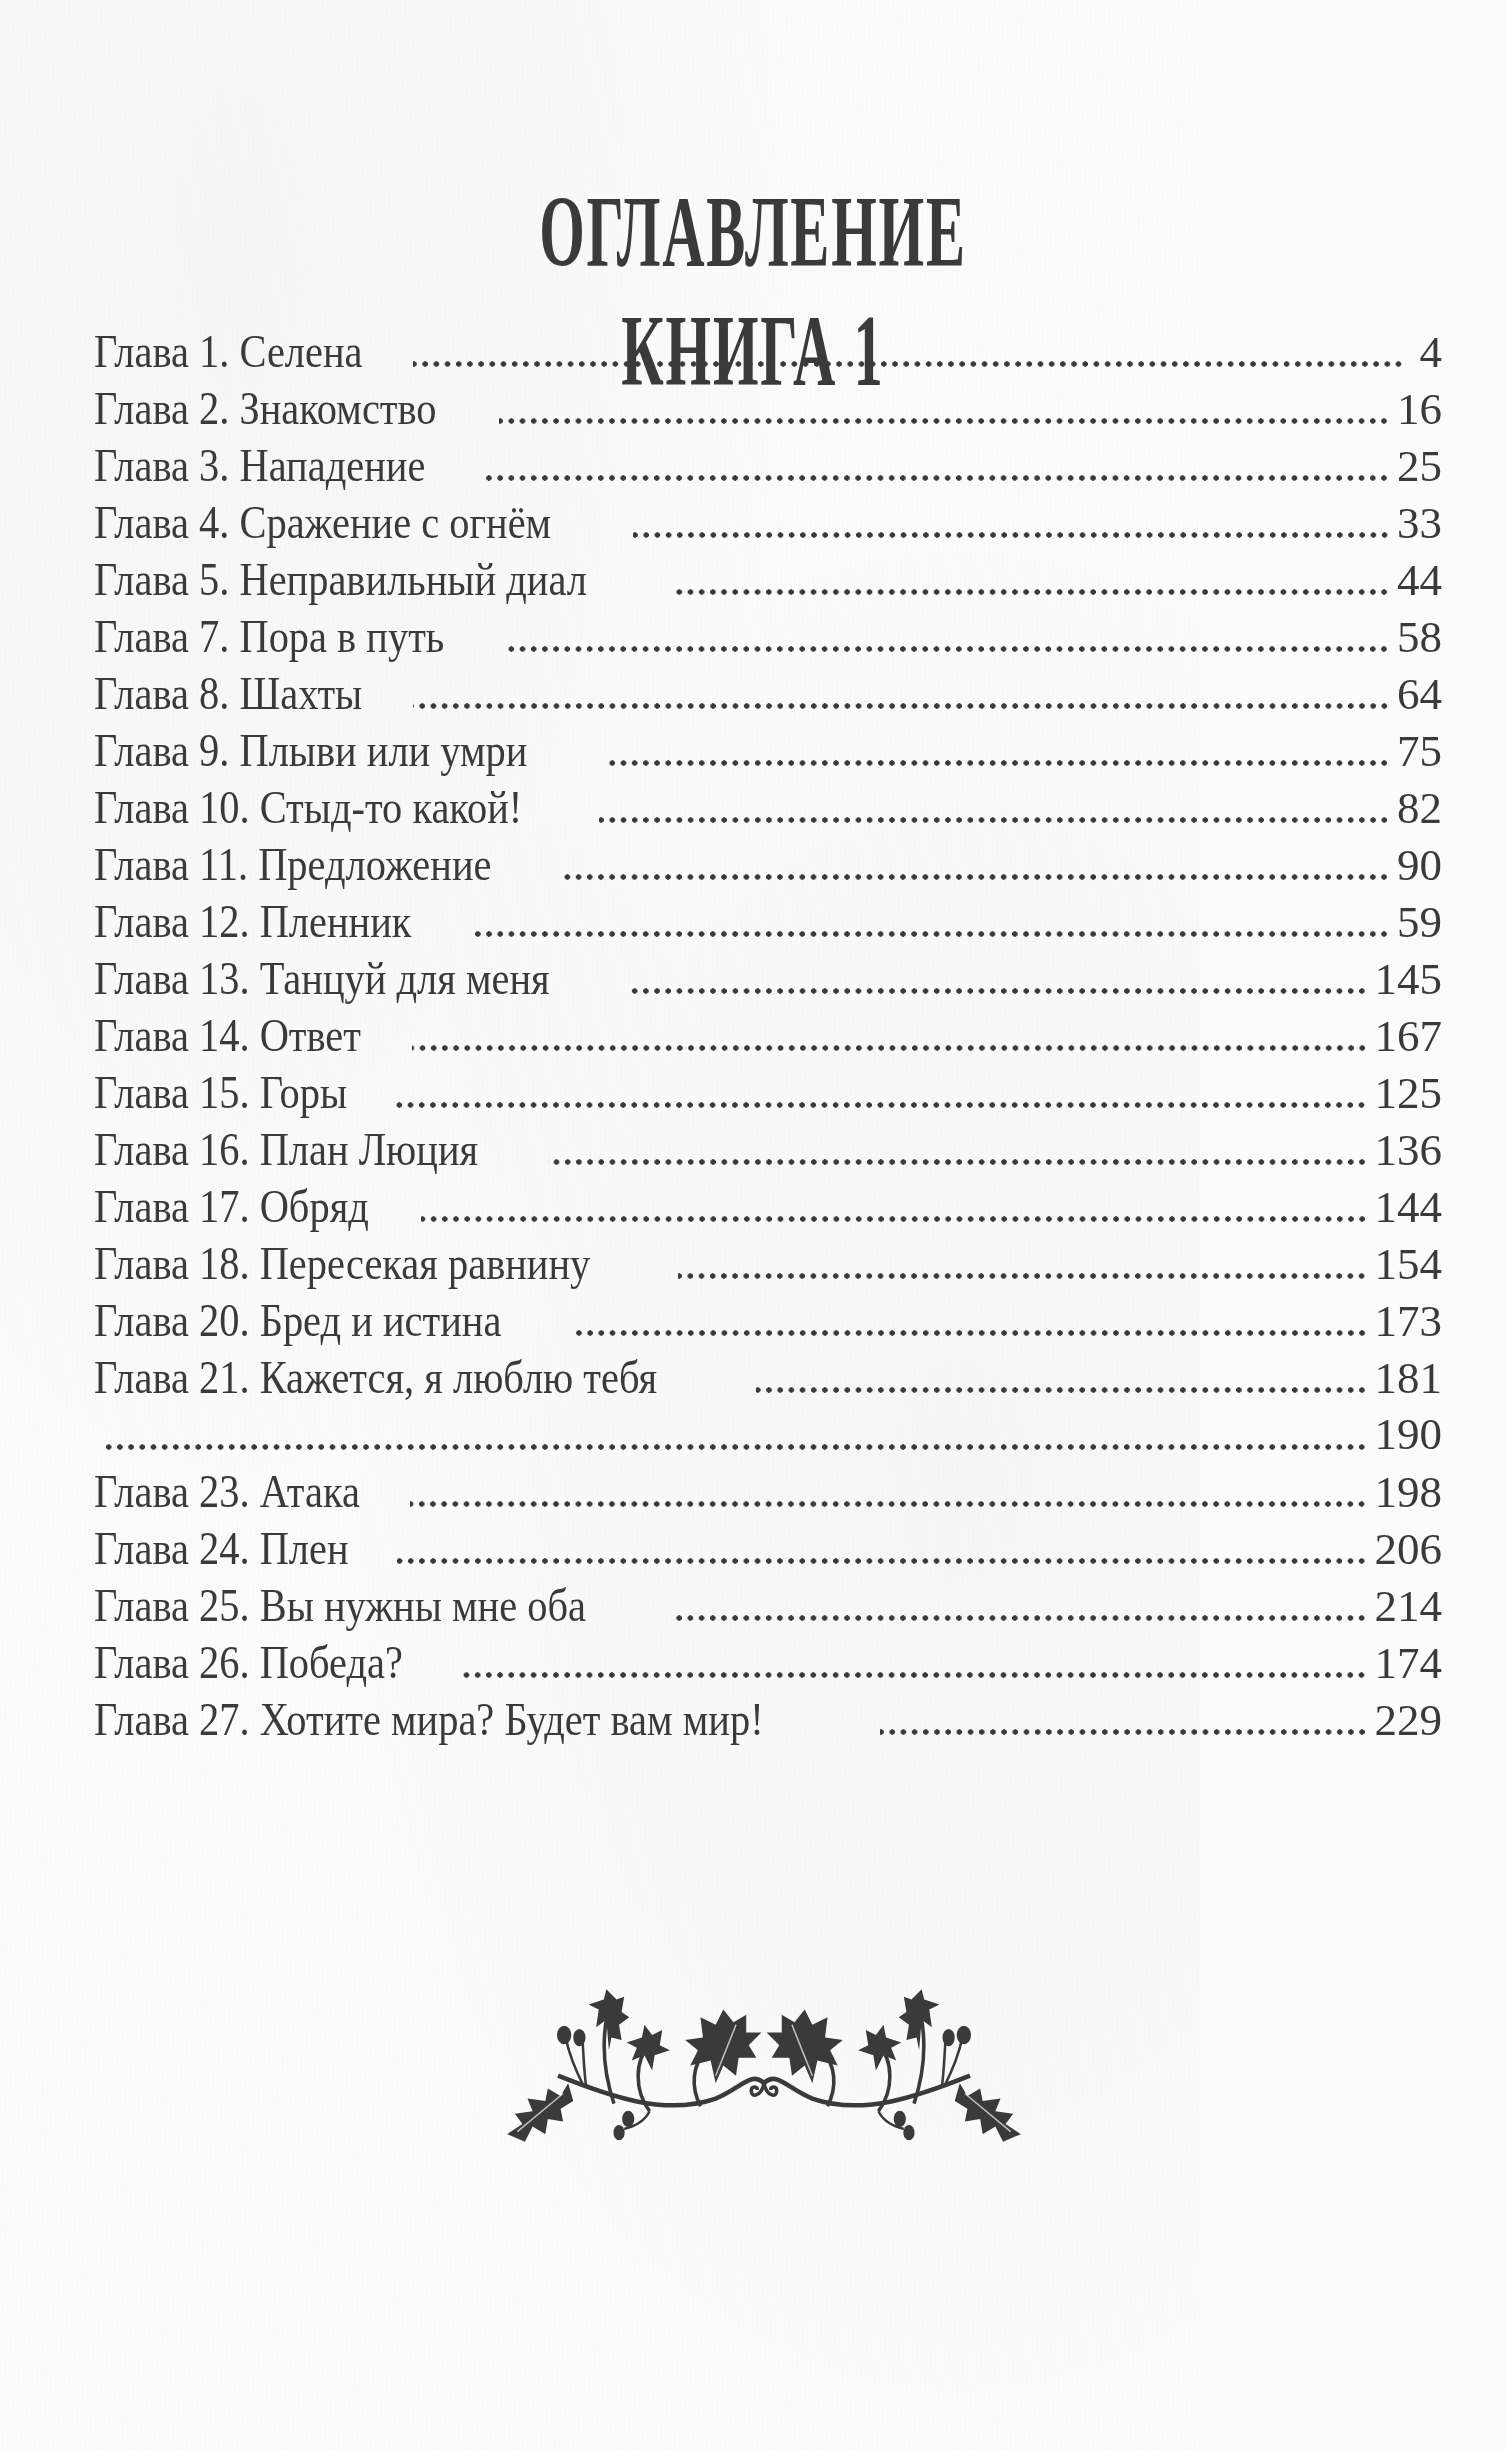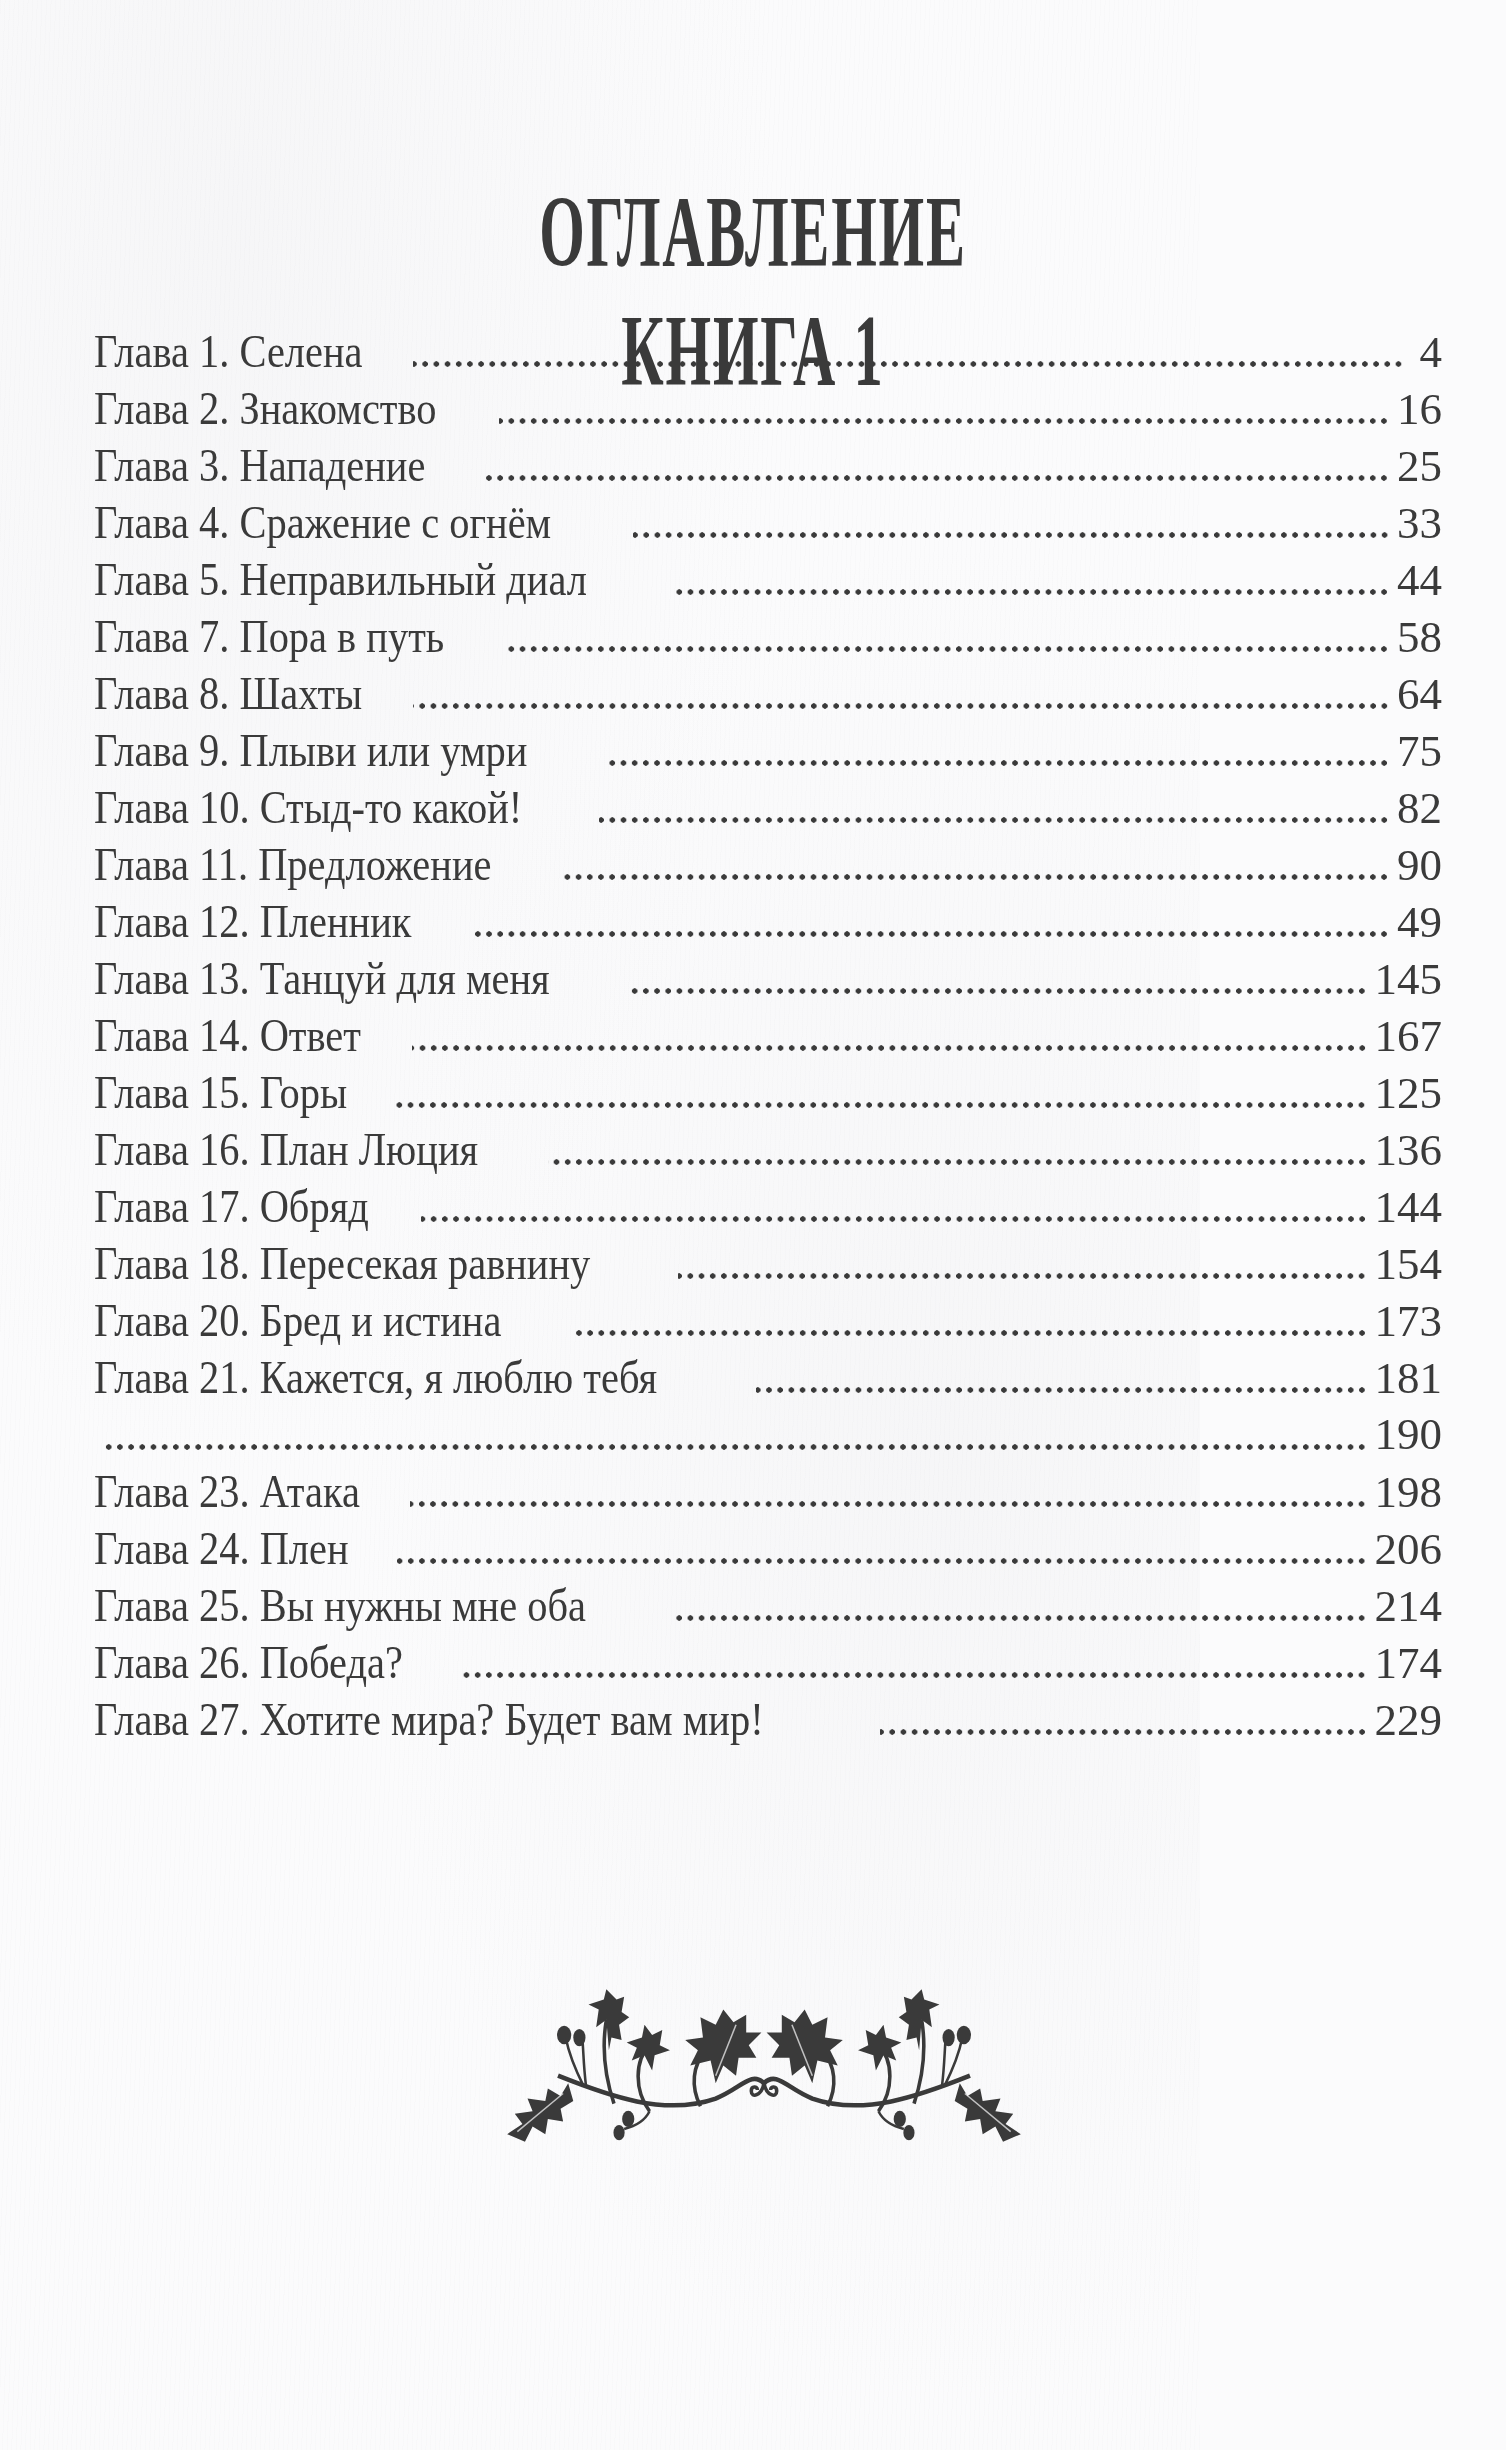--- a/index.html
+++ b/index.html
@@ -175,21 +175,21 @@
         <span class="toc-page">82</span>
       </li>
     <li class="toc-row">
         <span class="toc-title-wrap"><span class="toc-title">Глава 11. Предложение</span></span>
         <span class="toc-leader"></span>
         <span class="toc-page">90</span>
       </li>
     <li class="toc-row">
         <span class="toc-title-wrap"><span class="toc-title">Глава 12. Пленник</span></span>
         <span class="toc-leader"></span>
-        <span class="toc-page">49</span>
+        <span class="toc-page">59</span>
       </li>
     <li class="toc-row">
         <span class="toc-title-wrap"><span class="toc-title">Глава 13. Танцуй для меня</span></span>
         <span class="toc-leader"></span>
         <span class="toc-page">145</span>
       </li>
     <li class="toc-row">
         <span class="toc-title-wrap"><span class="toc-title">Глава 14. Ответ</span></span>
         <span class="toc-leader"></span>
         <span class="toc-page">167</span>

